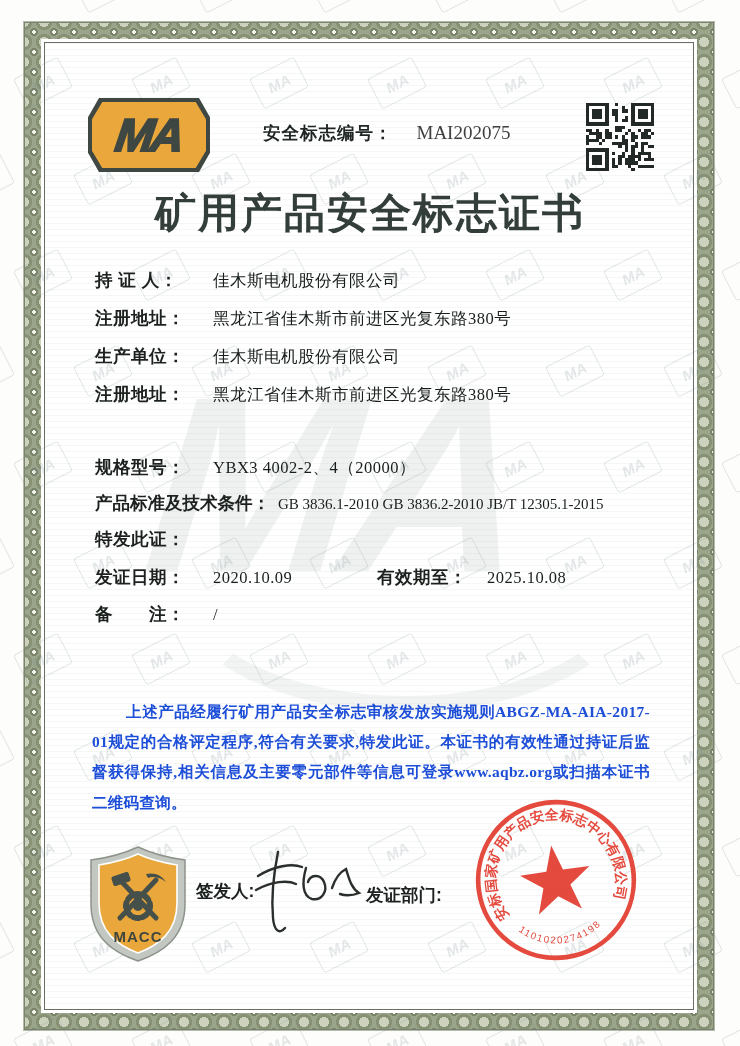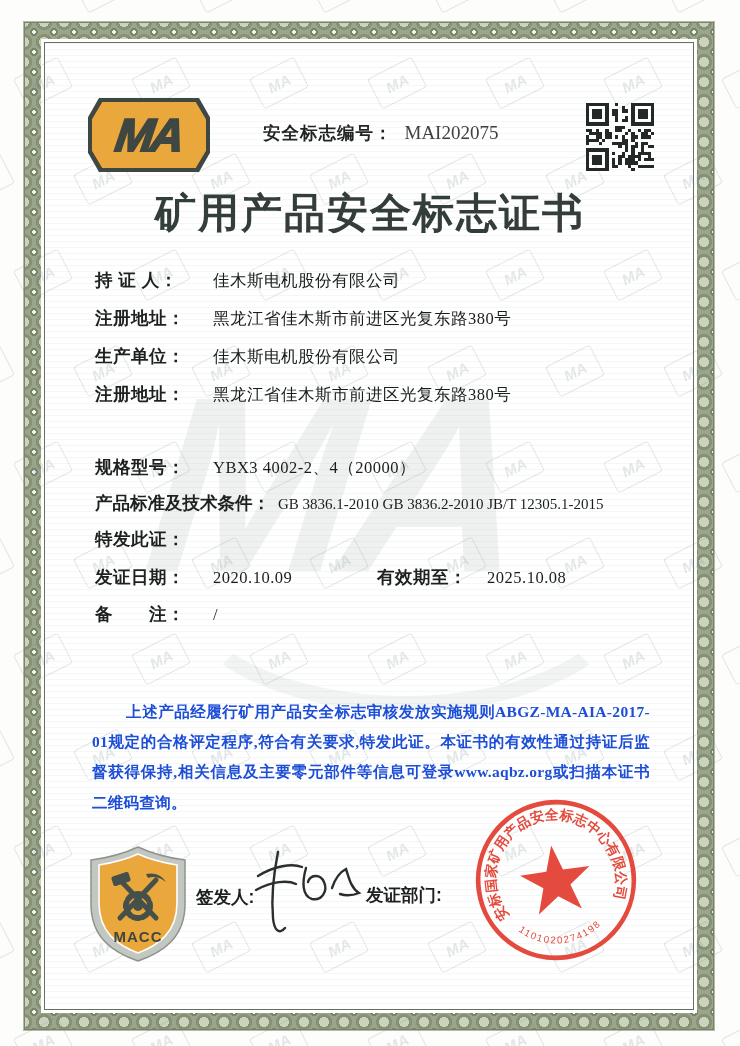--- a/index.html
+++ b/index.html
@@ -32,40 +32,40 @@
   .content{position:absolute;inset:0;z-index:5;color:#202723;}
   
   .logo{position:absolute;left:88px;top:98px;width:122px;height:74px;}
   .logo .shape-outer{position:absolute;inset:0;background:#3e4742;
     clip-path:polygon(9% 0,91% 0,100% 26%,100% 74%,91% 100%,9% 100%,0 74%,0 26%);}
   .logo .shape-inner{position:absolute;inset:4px;background:#eaa73c;
     clip-path:polygon(9% 0,91% 0,100% 26%,100% 74%,91% 100%,9% 100%,0 74%,0 26%);
     display:flex;align-items:center;justify-content:center;}
   .logo .ma-text{font:italic 900 46px "Liberation Sans",sans-serif;color:#3e4742;
     letter-spacing:-3px;transform:skewX(-8deg);-webkit-text-stroke:2px #3e4742;}
-  .license-row{position:absolute;left:263px;top:121px;display:flex;align-items:baseline;gap:12px;}
+  .license-row{position:absolute;left:263px;top:121px;display:flex;align-items:baseline;gap:24px;}
   .license-label{font-weight:bold;font-size:17.5px;letter-spacing:1px;color:#1e2522;}
   .license-number{font-family:"Liberation Serif",serif;font-size:19px;color:#404040;}
   .qr{position:absolute;left:586px;top:103px;width:68px;height:68px;}
   .cert-title{position:absolute;left:0;right:0;top:186px;text-align:center;
     font-family:"Liberation Serif",serif;font-weight:900;font-size:41px;color:#333d39;letter-spacing:2px;}
   
   .row{position:absolute;left:95px;display:flex;align-items:baseline;}
   .row .lbl{font-weight:bold;font-size:17.5px;color:#1c211e;width:114px;flex:none;letter-spacing:.5px;}
   .row .val{font-family:"Liberation Serif",serif;font-size:16.5px;color:#181e1a;margin-left:4px;letter-spacing:.5px;}
   .row-standards .lbl{width:auto;letter-spacing:0;}
   .row-standards .val{font-size:15px;margin-left:8px;letter-spacing:0;}
   .row-dates .val{width:152px;flex:none;}
   .row-dates .lbl2{font-weight:bold;font-size:17.5px;color:#1c211e;width:106px;flex:none;margin-left:12px;letter-spacing:.5px;}
   .statement{position:absolute;left:92px;top:697px;width:558px;
     font-family:"Liberation Serif",serif;font-weight:600;font-size:15.5px;line-height:1.95;
     color:#1d4ed8;text-indent:2.2em;text-align:justify;letter-spacing:.3px;}
   .badge{position:absolute;left:86px;top:844px;width:104px;height:120px;}
   .signer-label,.dept-label{position:absolute;font-weight:bold;font-size:17.5px;color:#1c211e;}
-  .signer-label{left:196px;top:879px;margin-top:6px;}
+  .signer-label{left:196px;top:879px;}
   .dept-label{left:366px;top:883px;}
   .signature{position:absolute;left:244px;top:838px;width:130px;height:105px;}
   .seal{position:absolute;left:470px;top:794px;width:172px;height:172px;transform:rotate(-8deg);opacity:.92;}
 </style>
 </head>
 <body>
 
 <div class="scan">
 
   <div class="frame">

